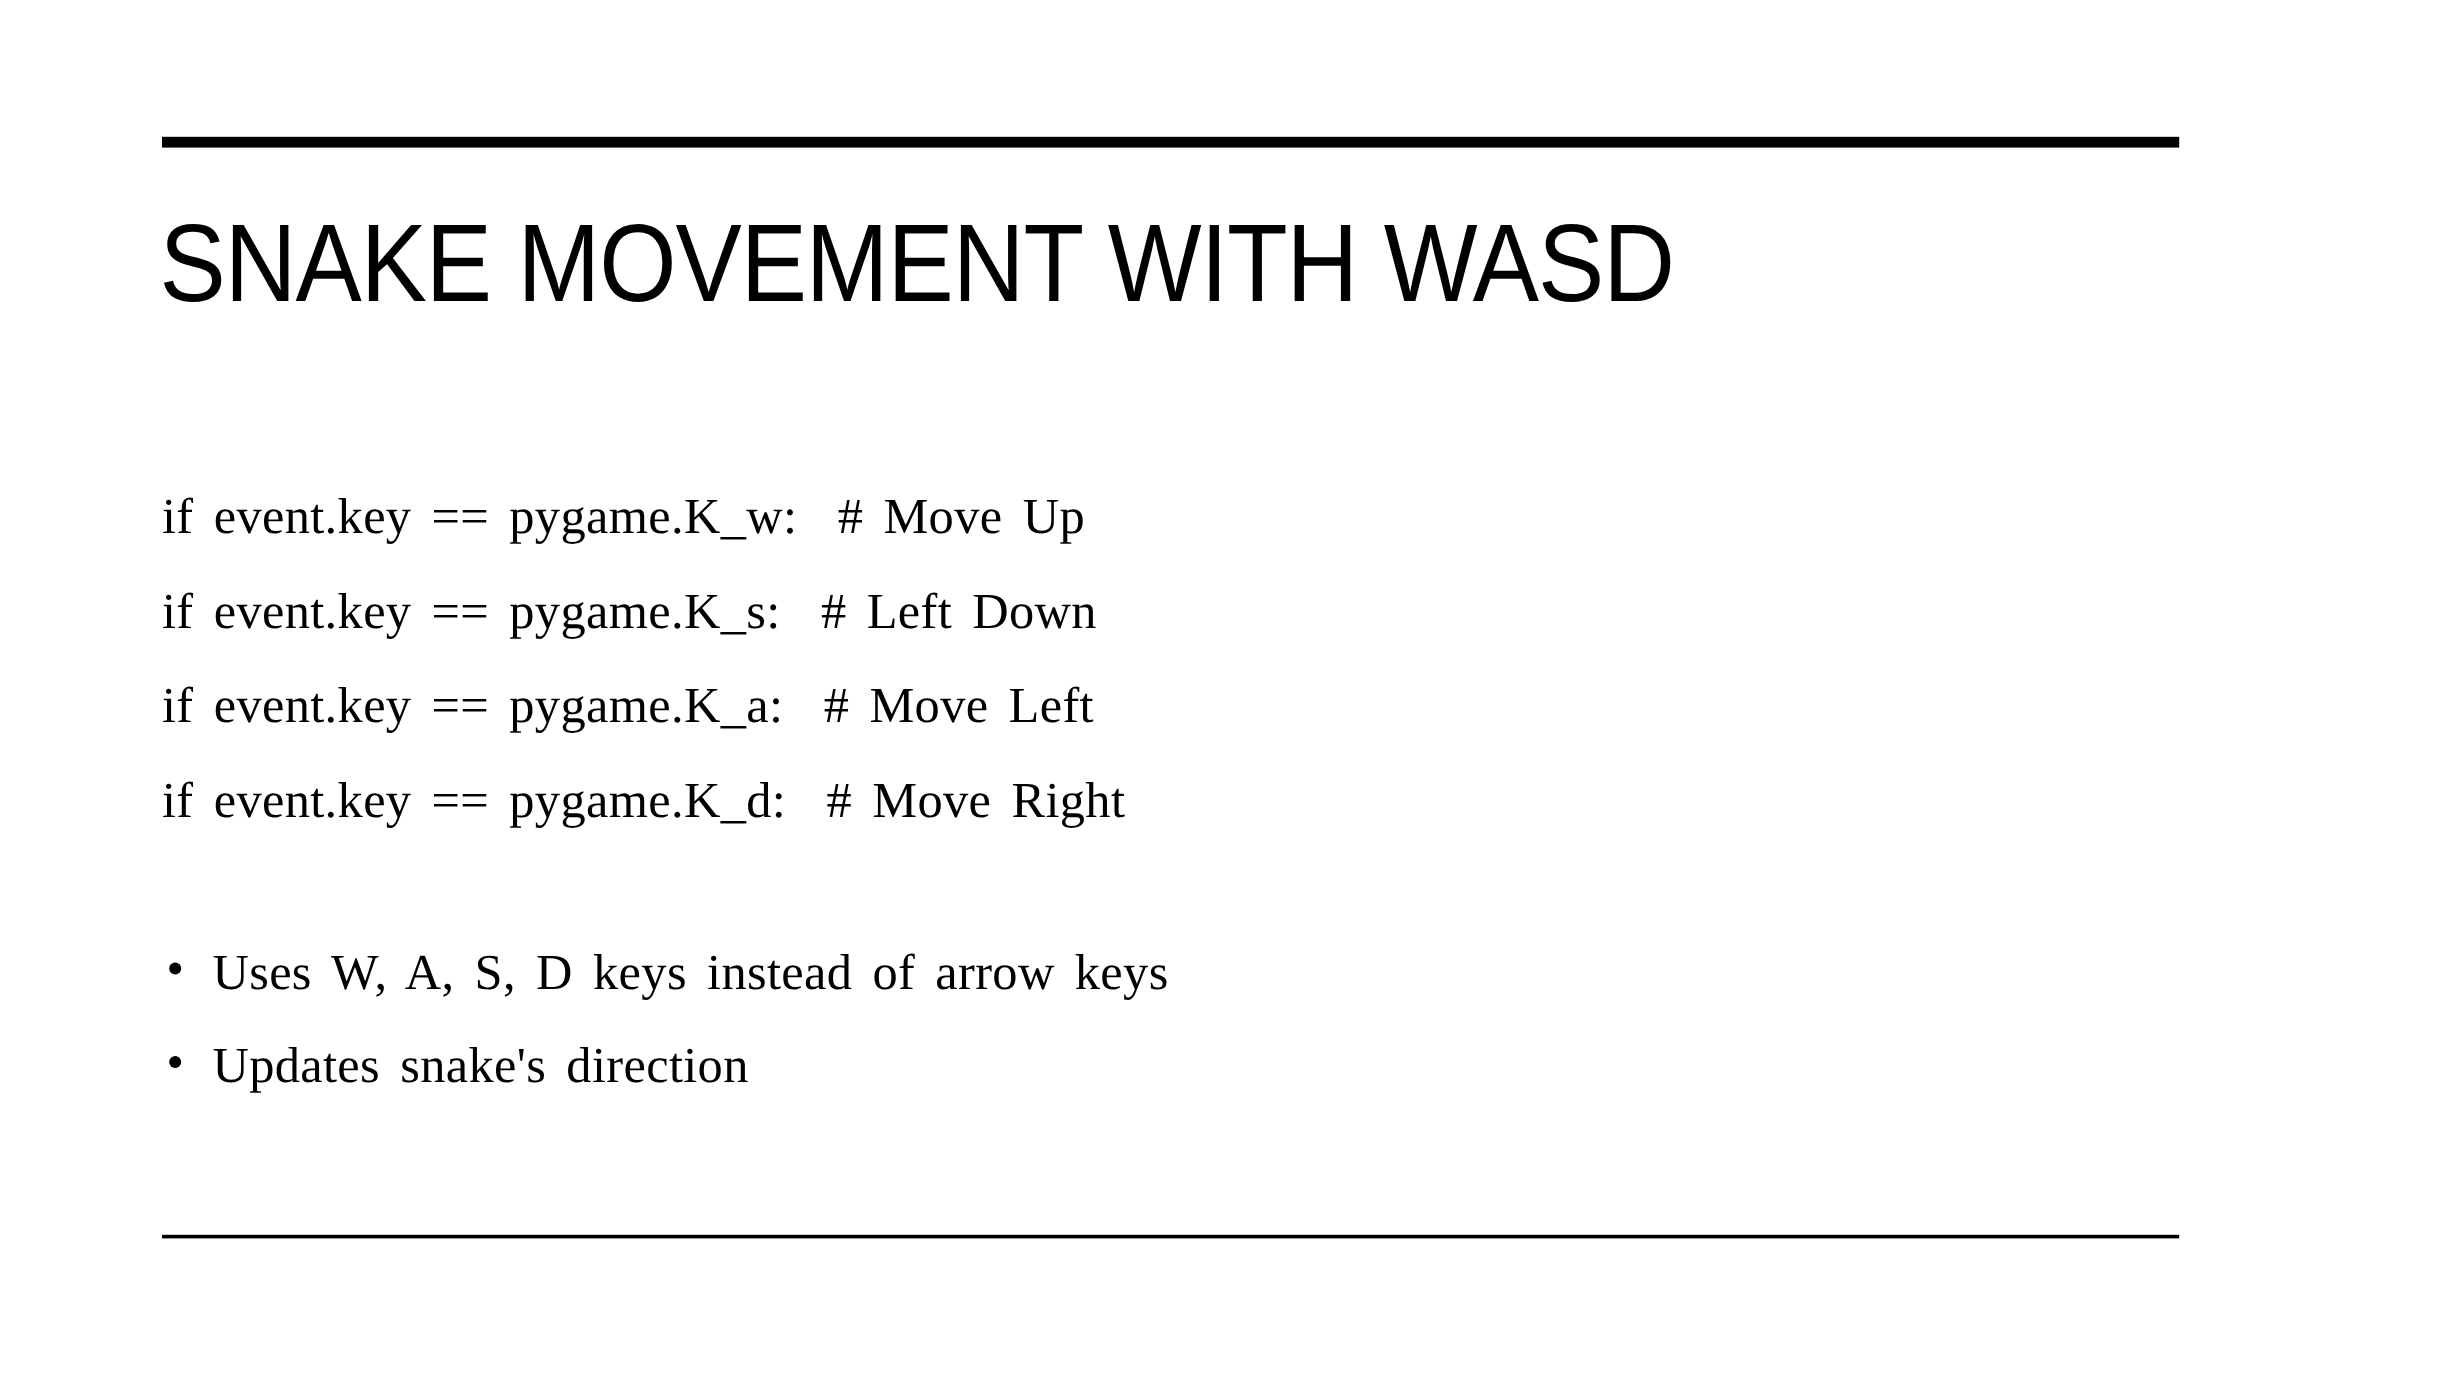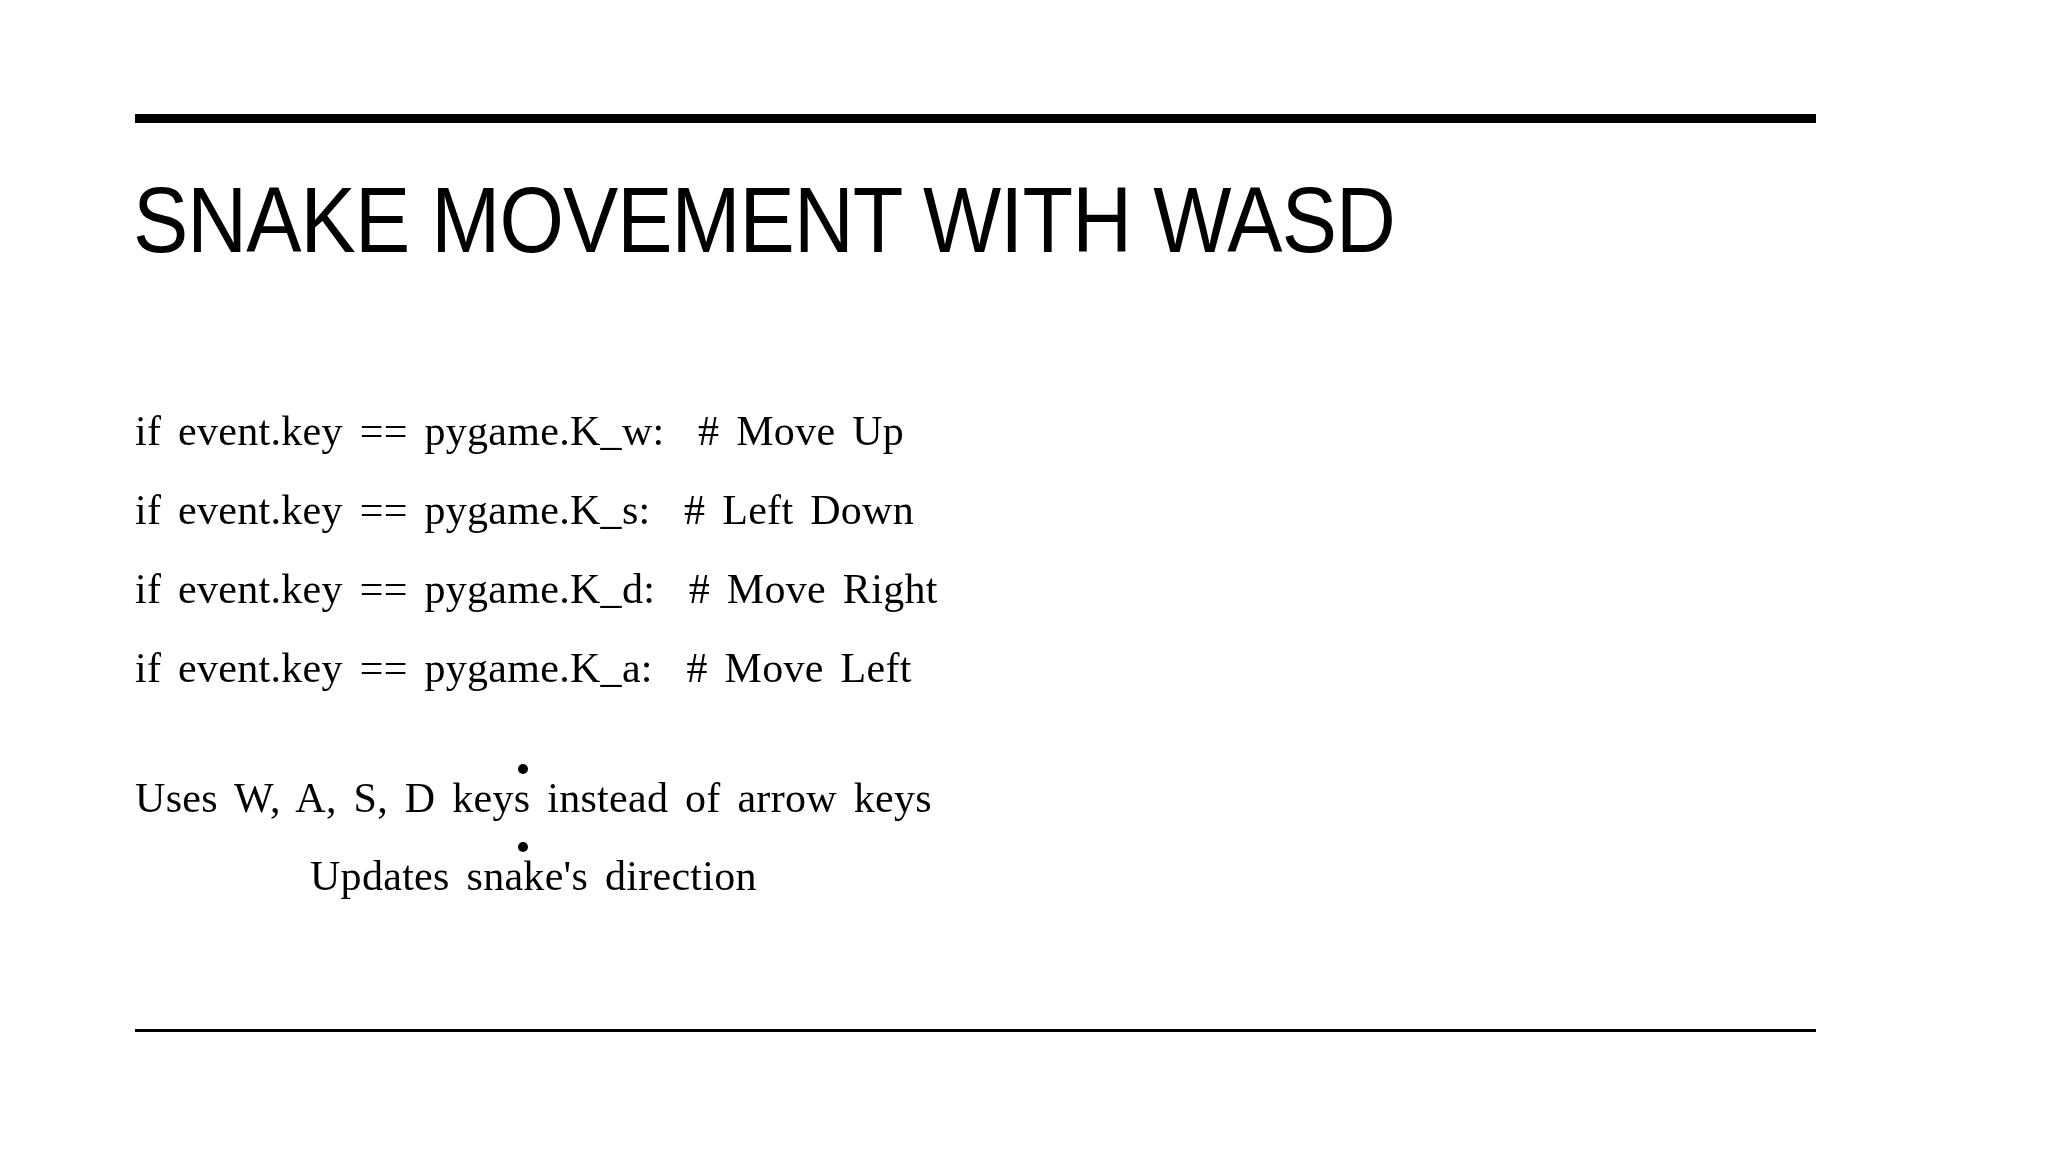--- a/index.html
+++ b/index.html
@@ -60,21 +60,20 @@
     padding: 0;
     list-style: none;
     font-size: 42px;
     letter-spacing: 0.3px;
     word-spacing: 6px;
   }
   .bullet-item {
     display: flex;
     align-items: center;
     height: 78px;
-    flex-direction: column;
   }
   .bullet-dot {
     flex: 0 0 auto;
     width: 10px;
     height: 10px;
     border-radius: 50%;
     background: #000000;
     margin-left: 6px;
     margin-right: 26px;
     margin-top: -8px;
@@ -96,22 +95,22 @@
 
 <div class="slide">
 
   <div class="top-rule"></div>
 
   <h1 class="title">SNAKE MOVEMENT WITH WASD</h1>
 
   <div class="code-block">
     <div class="code-line">if event.key == pygame.K_w:  # Move Up</div>
     <div class="code-line">if event.key == pygame.K_s:  # Left Down</div>
+    <div class="code-line">if event.key == pygame.K_a:  # Move Left</div>
     <div class="code-line">if event.key == pygame.K_d:  # Move Right</div>
-    <div class="code-line">if event.key == pygame.K_a:  # Move Left</div>
   </div>
 
   <ul class="bullets">
     <li class="bullet-item">
       <span class="bullet-dot"></span>
       <span class="bullet-text">Uses W, A, S, D keys instead of arrow keys</span>
     </li>
     <li class="bullet-item">
       <span class="bullet-dot"></span>
       <span class="bullet-text">Updates snake's direction</span>

